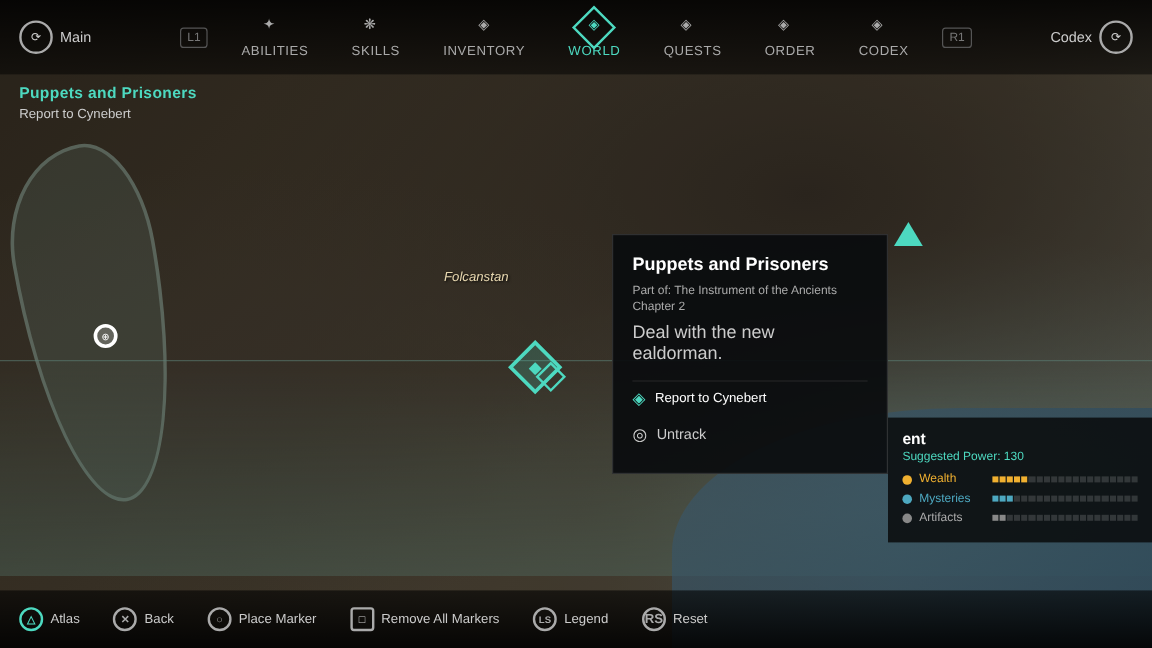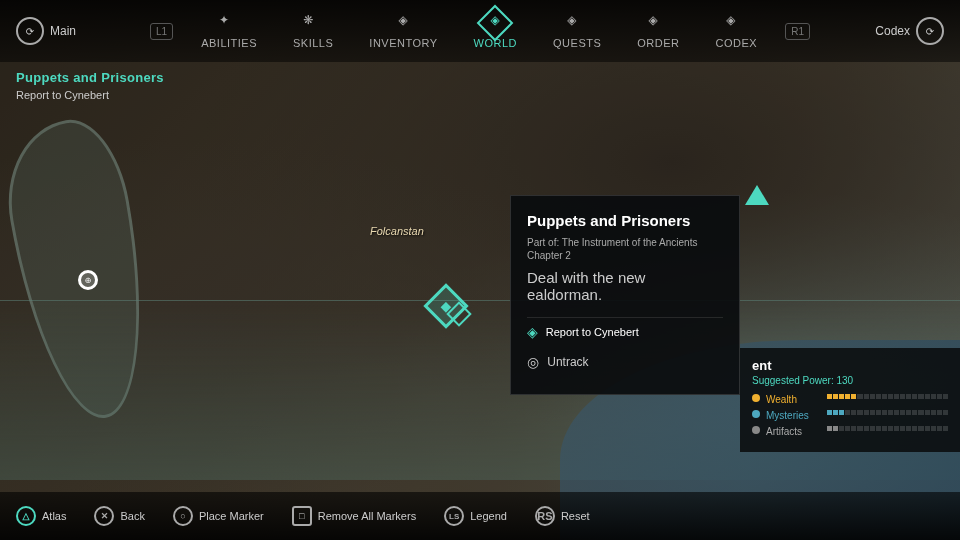--- a/index.html
+++ b/index.html
@@ -244,21 +244,21 @@
       font-weight: bold;
       margin-bottom: 2px;
     }
     .right-panel-power {
       font-size: 10px;
       color: #4dd9c0;
       margin-bottom: 8px;
     }
     .progress-row {
       display: flex;
-      align-items: flex-start;
+      align-items: center;
       gap: 6px;
       margin-bottom: 5px;
     }
     .progress-dot {
       width: 8px; height: 8px;
       border-radius: 50%;
       flex-shrink: 0;
     }
     .progress-label {
       font-size: 10px;

